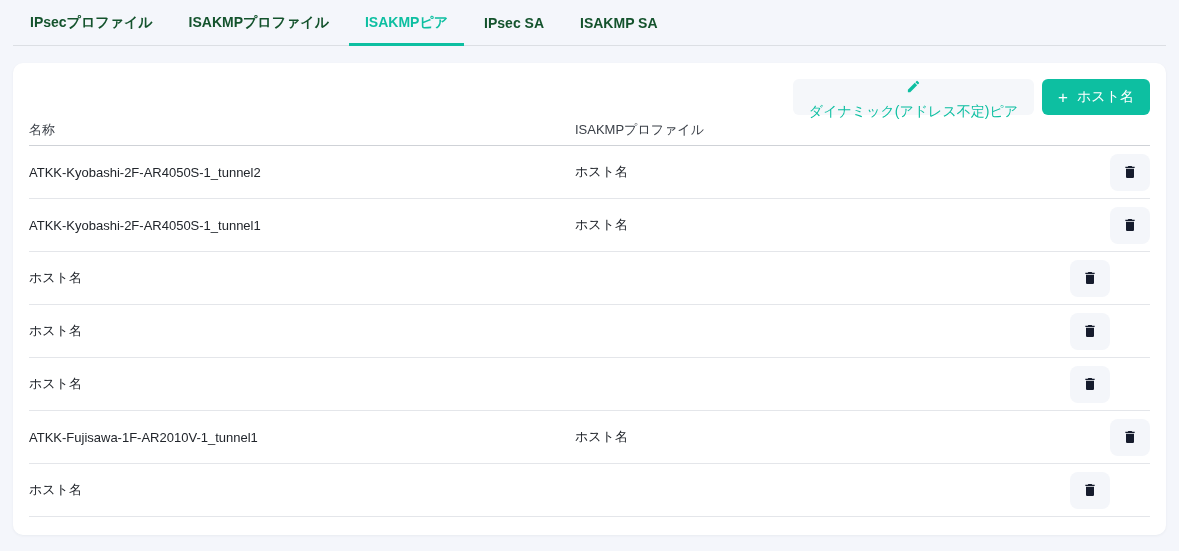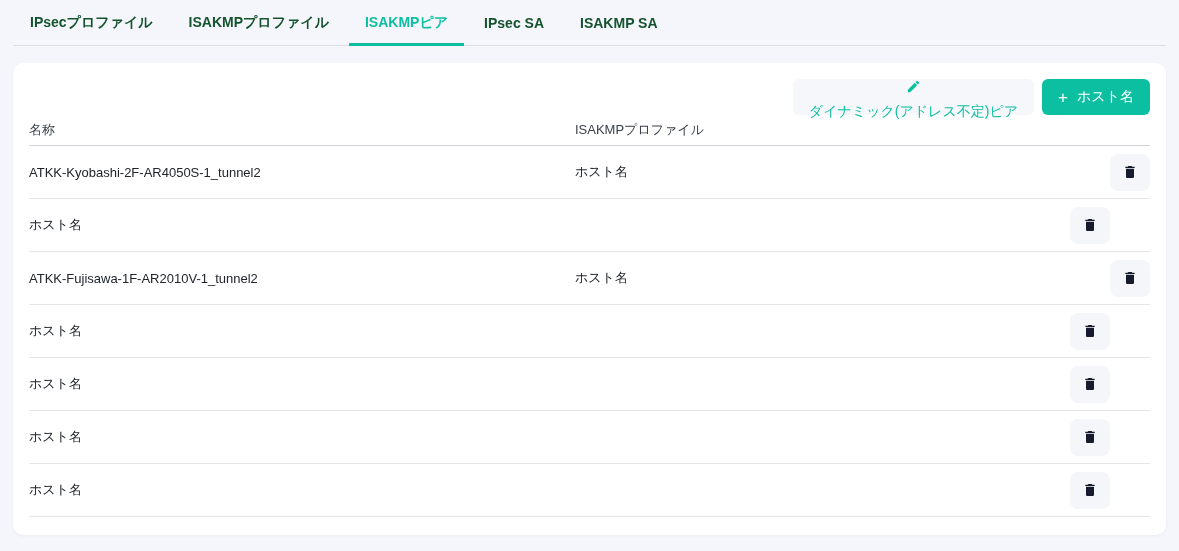--- a/index.html
+++ b/index.html
@@ -176,69 +176,70 @@
     <button class="del-btn">
       <span class="icon">
         <svg width="16" height="16" viewBox="0 0 24 24" fill="#161c2d">
           <path d="M6 19c0 1.1.9 2 2 2h8c1.1 0 2-.9 2-2V7H6v12zM19 4h-3.5l-1-1h-5l-1 1H5v2h14V4z"></path>
         </svg>
       </span>
     </button>
   </div>
 
   <div class="trow grid-cols">
-    <div class="cell">ホスト名</div>
-    <div class="cell"></div>
-    <button class="del-btn">
-      <span class="icon">
-        <svg width="16" height="16" viewBox="0 0 24 24" fill="#161c2d">
-          <path d="M6 19c0 1.1.9 2 2 2h8c1.1 0 2-.9 2-2V7H6v12zM19 4h-3.5l-1-1h-5l-1 1H5v2h14V4z"></path>
-        </svg>
-      </span>
-    </button>
-  </div>
-
-  <div class="trow grid-cols">
-    <div class="cell">ATKK-Fujisawa-1F-AR2010V-1_tunnel2</div>
-    <div class="cell">ホスト名</div>
-    <div class="cell"></div>
-    <button class="del-btn">
-      <span class="icon">
-        <svg width="16" height="16" viewBox="0 0 24 24" fill="#161c2d">
-          <path d="M6 19c0 1.1.9 2 2 2h8c1.1 0 2-.9 2-2V7H6v12zM19 4h-3.5l-1-1h-5l-1 1H5v2h14V4z"></path>
-        </svg>
-      </span>
-    </button>
-  </div>
-
-  <div class="trow grid-cols">
-    <div class="cell">ホスト名</div>
-    <div class="cell"></div>
-    <button class="del-btn">
-      <span class="icon">
-        <svg width="16" height="16" viewBox="0 0 24 24" fill="#161c2d">
-          <path d="M6 19c0 1.1.9 2 2 2h8c1.1 0 2-.9 2-2V7H6v12zM19 4h-3.5l-1-1h-5l-1 1H5v2h14V4z"></path>
-        </svg>
-      </span>
-    </button>
-  </div>
-
-  <div class="trow grid-cols">
-    <div class="cell">ホスト名</div>
-    <div class="cell"></div>
-    <button class="del-btn">
-      <span class="icon">
-        <svg width="16" height="16" viewBox="0 0 24 24" fill="#161c2d">
-          <path d="M6 19c0 1.1.9 2 2 2h8c1.1 0 2-.9 2-2V7H6v12zM19 4h-3.5l-1-1h-5l-1 1H5v2h14V4z"></path>
-        </svg>
-      </span>
-    </button>
-  </div>
-
-  <div class="trow grid-cols">
+    <div class="cell">ATKK-Kyobashi-2F-AR4050S-1_tunnel1</div>
+    <div class="cell">ホスト名</div>
+    <div class="cell"></div>
+    <button class="del-btn">
+      <span class="icon">
+        <svg width="16" height="16" viewBox="0 0 24 24" fill="#161c2d">
+          <path d="M6 19c0 1.1.9 2 2 2h8c1.1 0 2-.9 2-2V7H6v12zM19 4h-3.5l-1-1h-5l-1 1H5v2h14V4z"></path>
+        </svg>
+      </span>
+    </button>
+  </div>
+
+  <div class="trow grid-cols">
+    <div class="cell">ホスト名</div>
+    <div class="cell"></div>
+    <button class="del-btn">
+      <span class="icon">
+        <svg width="16" height="16" viewBox="0 0 24 24" fill="#161c2d">
+          <path d="M6 19c0 1.1.9 2 2 2h8c1.1 0 2-.9 2-2V7H6v12zM19 4h-3.5l-1-1h-5l-1 1H5v2h14V4z"></path>
+        </svg>
+      </span>
+    </button>
+  </div>
+
+  <div class="trow grid-cols">
+    <div class="cell">ホスト名</div>
+    <div class="cell"></div>
+    <button class="del-btn">
+      <span class="icon">
+        <svg width="16" height="16" viewBox="0 0 24 24" fill="#161c2d">
+          <path d="M6 19c0 1.1.9 2 2 2h8c1.1 0 2-.9 2-2V7H6v12zM19 4h-3.5l-1-1h-5l-1 1H5v2h14V4z"></path>
+        </svg>
+      </span>
+    </button>
+  </div>
+
+  <div class="trow grid-cols">
+    <div class="cell">ホスト名</div>
+    <div class="cell"></div>
+    <button class="del-btn">
+      <span class="icon">
+        <svg width="16" height="16" viewBox="0 0 24 24" fill="#161c2d">
+          <path d="M6 19c0 1.1.9 2 2 2h8c1.1 0 2-.9 2-2V7H6v12zM19 4h-3.5l-1-1h-5l-1 1H5v2h14V4z"></path>
+        </svg>
+      </span>
+    </button>
+  </div>
+
+  <div class="trow grid-cols">
+    <div class="cell">ATKK-Fujisawa-1F-AR2010V-1_tunnel1</div>
     <div class="cell">ホスト名</div>
     <div class="cell"></div>
     <button class="del-btn">
       <span class="icon">
         <svg width="16" height="16" viewBox="0 0 24 24" fill="#161c2d">
           <path d="M6 19c0 1.1.9 2 2 2h8c1.1 0 2-.9 2-2V7H6v12zM19 4h-3.5l-1-1h-5l-1 1H5v2h14V4z"></path>
         </svg>
       </span>
     </button>
   </div>

